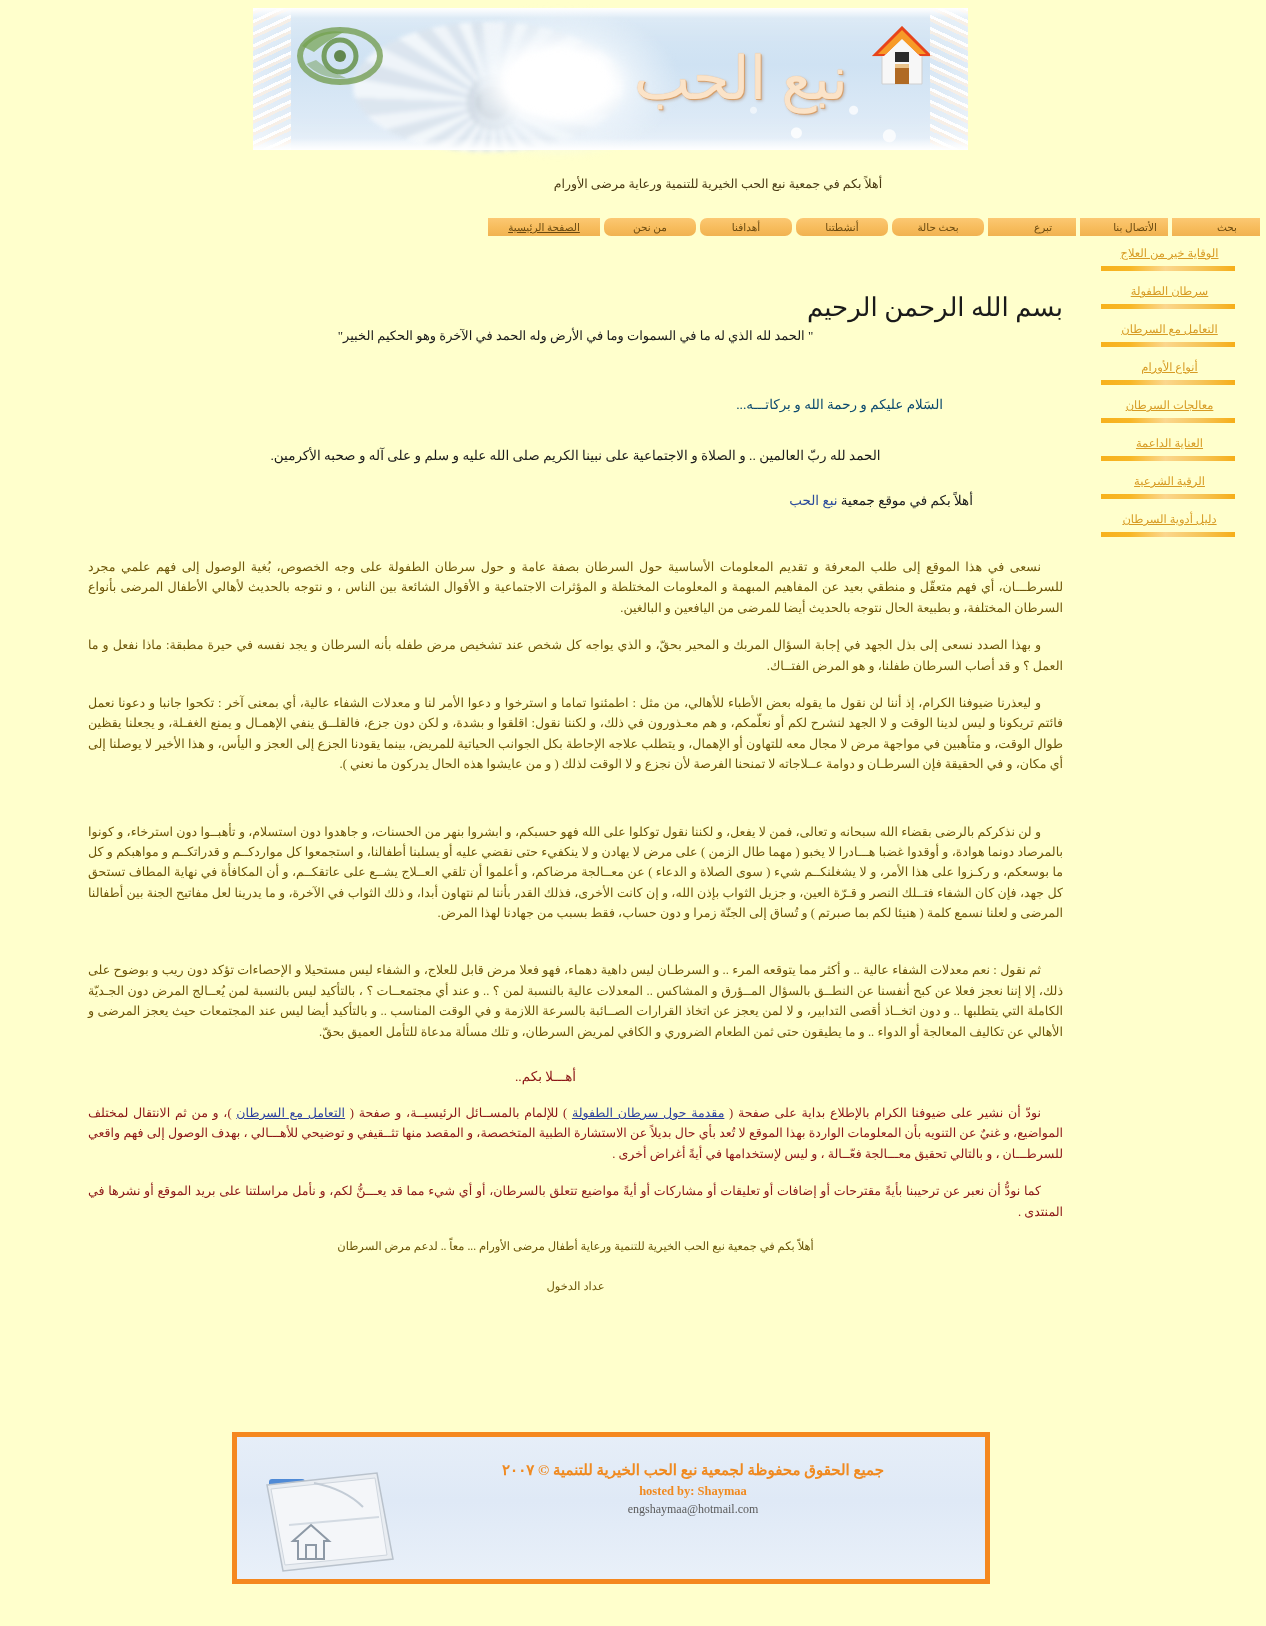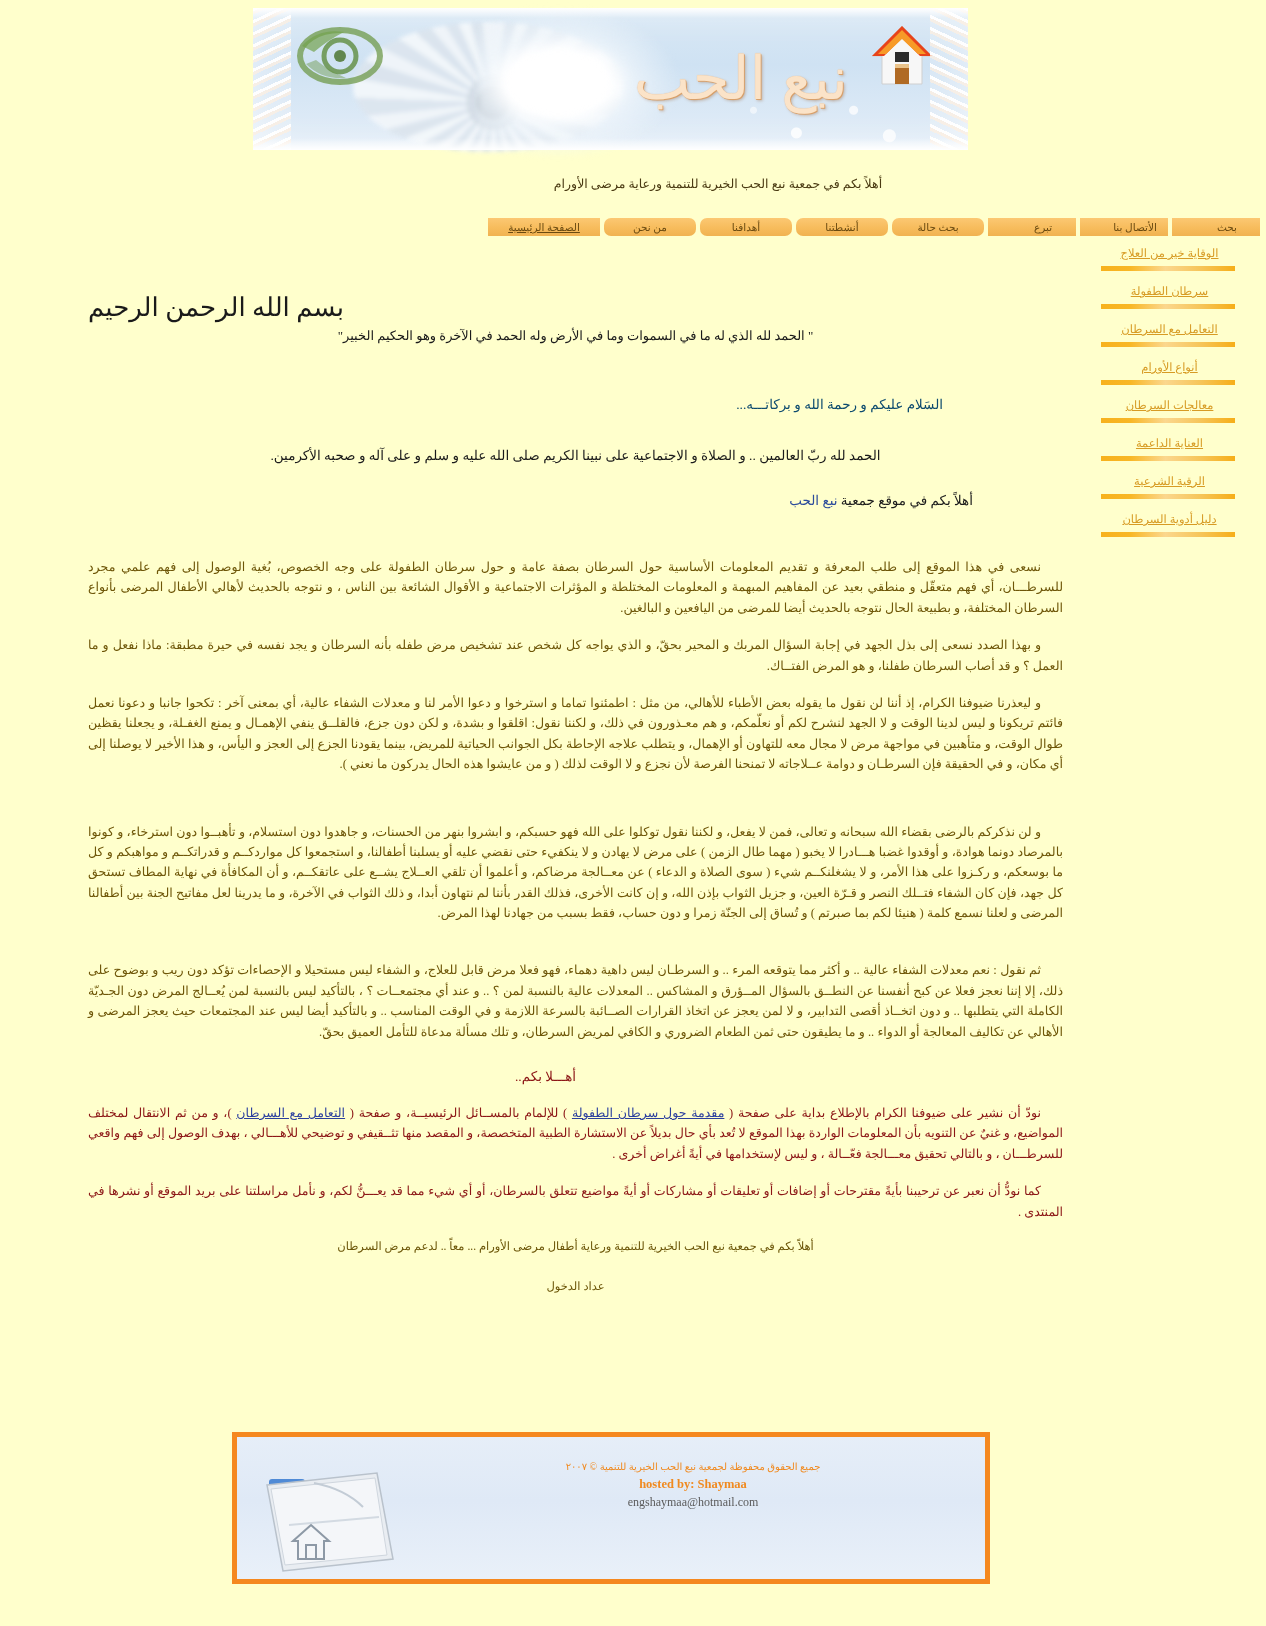--- a/index.html
+++ b/index.html
@@ -209,21 +209,21 @@
   }
 
   
   .content {
     position: absolute;
     left: 88px;
     top: 290px;
     width: 975px;
   }
   .basmala {
-    text-align: left;
+    text-align: right;
     font-size: 26px;
     color: #1a1a1a;
     font-family: "Liberation Serif", serif;
     letter-spacing: -1px;
     margin-bottom: 2px;
     height: 36px;
     line-height: 36px;
   }
   .ayah {
     text-align: center;
@@ -313,23 +313,23 @@
     height: 120px;
   }
   .footer-text {
     position: absolute;
     left: 190px;
     right: 26px;
     top: 24px;
     text-align: center;
   }
   .fcopy {
-    font-size: 10px;
+    font-size: 15px;
     color: #f08a20;
-    font-weight: normal;
+    font-weight: bold;
     font-family: "Liberation Serif", serif;
     margin-bottom: 5px;
   }
   .fhost {
     font-size: 12.5px;
     color: #f08a20;
     font-weight: bold;
     font-family: "Liberation Serif", serif;
     direction: ltr;
     margin-bottom: 3px;

